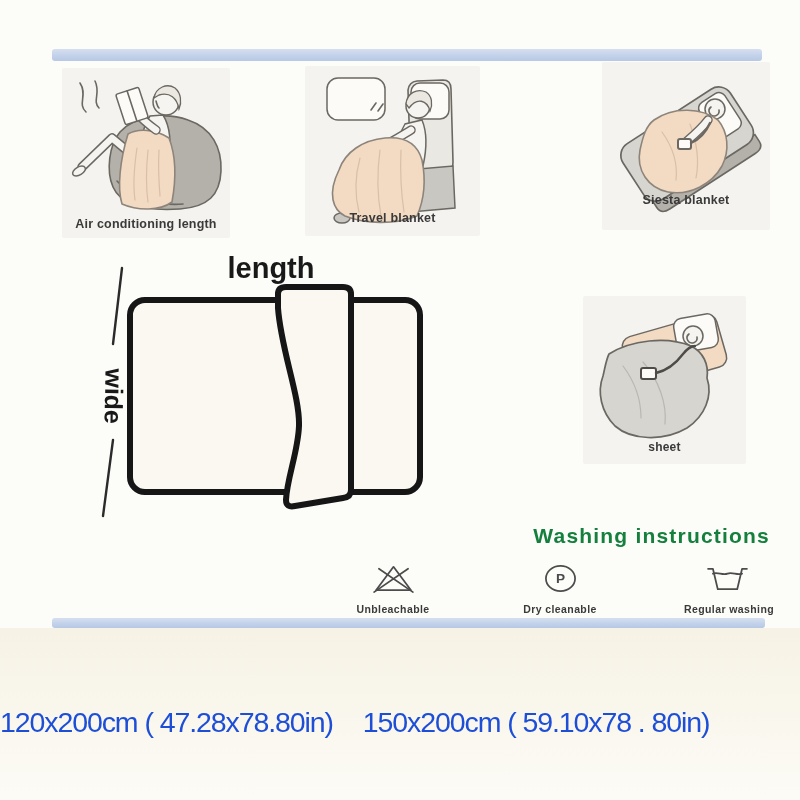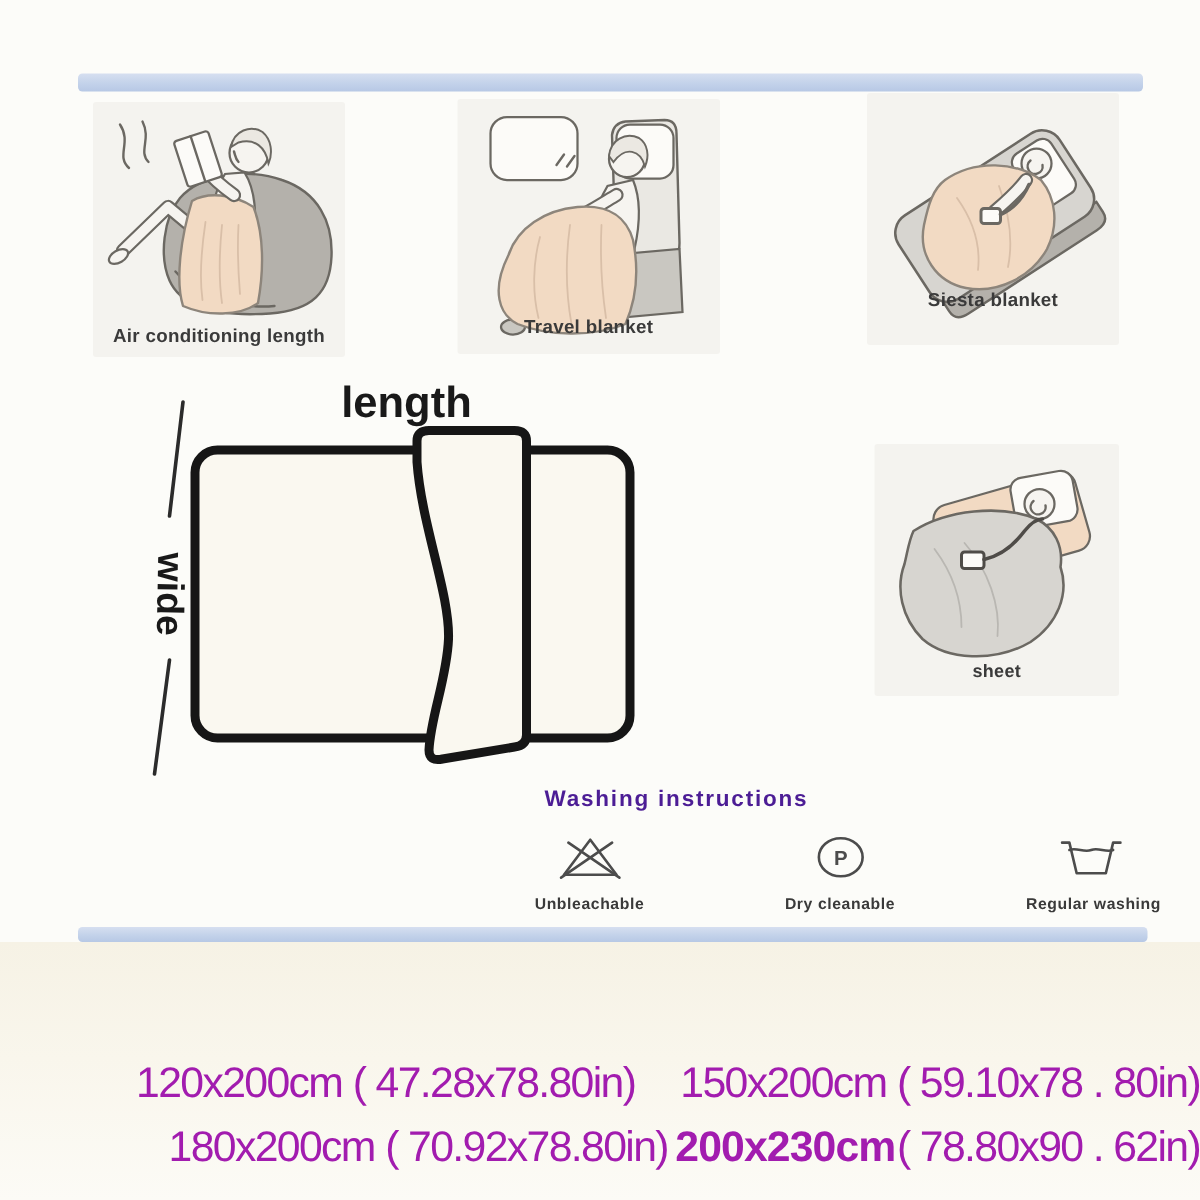--- a/index.html
+++ b/index.html
@@ -27,21 +27,21 @@
   
   .panel { background:var(--panel_bg); border-radius:2px; }
   .panel svg { position:absolute; left:0; top:0; }
   .panel-label {
     position:absolute; left:0; right:0; text-align:center;
     font-size:12.5px; font-weight:700; color:#3a3a3a; letter-spacing:0.2px;
     white-space:nowrap;
   }
   .panel-1 { left:62px;  top:68px;  width:168px; height:170px; }
   .panel-2 { left:305px; top:66px;  width:175px; height:170px; }
-  .panel-3 { left:578px; top:62px;  width:168px; height:168px; }
+  .panel-3 { left:602px; top:62px;  width:168px; height:168px; }
   .panel-4 { left:583px; top:296px; width:163px; height:168px; }
   .panel-1 .panel-label { bottom:7px; }
   .panel-2 .panel-label { bottom:11px; }
   .panel-3 .panel-label { bottom:23px; }
   .panel-4 .panel-label { bottom:10px; font-size:12px; font-weight:600; }
 
   
   .st  { stroke:var(--line_gray); stroke-width:1.6; fill:none; stroke-linecap:round; stroke-linejoin:round; }
   .f-peach { fill:var(--blanket_peach); stroke:#8d857b; stroke-width:1.6; stroke-linejoin:round; }
   .f-beanbag { fill:var(--gray_dark); stroke:var(--line_gray); stroke-width:1.6; }
@@ -57,29 +57,29 @@
   .crease { stroke:#b9b7b2; stroke-width:1.2; fill:none; stroke-linecap:round; }
 
   
   .size-diagram { left:75px; top:250px; width:372px; height:274px; }
   .diagram-shape { fill:var(--diagram_fill); stroke:#161616; stroke-width:6; stroke-linejoin:round; }
   .dim-line { stroke:#2b2b2b; stroke-width:2.4; stroke-linecap:round; }
   .diagram-text { font-family:"Liberation Sans", sans-serif; font-weight:700; fill:#191919; }
 
   
   .washing { left:350px; top:524px; width:420px; }
-  .washing-title { margin-left:13px; font-size:15px; font-weight:700; letter-spacing:1.2px; color:#4c1d95; }
+  .washing-title { margin-left:13px; font-size:21px; font-weight:700; letter-spacing:1.2px; color:#15803d;text-align:right; }
   .wash-row { margin-top:13px; display:flex; justify-content:space-between; }
   .wash-item { width:86px; text-align:center; }
   .wash-icon { width:47px; height:35px; stroke:#4c4c4c; stroke-width:1.8; fill:none; stroke-linecap:round; stroke-linejoin:round; }
   .wash-icon text { stroke:none; fill:#4c4c4c; font-weight:700; font-family:"Liberation Sans", sans-serif; }
   .wash-label { margin-top:3px; font-size:10.5px; font-weight:600; letter-spacing:0.4px; color:#3a3a3a; white-space:nowrap; }
 
   
-  .size-options { left:0; top:701px; width:800px; text-align:right; color:#a21caf; }
+  .size-options { left:0; top:701px; width:800px; text-align:left; color:#1d4ed8; }
   .size-line { font-size:28.5px; letter-spacing:-1.1px; line-height:43px; white-space:nowrap; }
   .size-pair { display:inline; }
   .size-cm { margin-right:7px; }
   .size-pair.bold .size-cm { font-weight:700; margin-right:1px; letter-spacing:-0.6px; }
   .gap-wide { display:inline-block; width:30px; }
   .gap-narrow { display:inline-block; width:5px; }
 </style>
 </head>
 <body>
 
@@ -200,16 +200,13 @@
   </div>
 </div>
 
 <div class="abs strip strip-bottom"></div>
 <div class="abs cream-area"></div>
 
 <div class="abs size-options">
   <div class="size-line">
     <span class="size-pair"><span class="size-cm">120x200cm</span><span class="size-in">( 47.28x78.80in)</span></span><span class="gap-wide"></span><span class="size-pair"><span class="size-cm">150x200cm</span><span class="size-in">( 59.10x78 . 80in)</span></span>
   </div>
-  <div class="size-line">
-    <span class="size-pair"><span class="size-cm">180x200cm</span><span class="size-in">( 70.92x78.80in)</span></span><span class="gap-narrow"></span><span class="size-pair bold"><span class="size-cm">200x230cm</span><span class="size-in">( 78.80x90 . 62in)</span></span>
-  </div>
 </div>
 
 </body></html>

